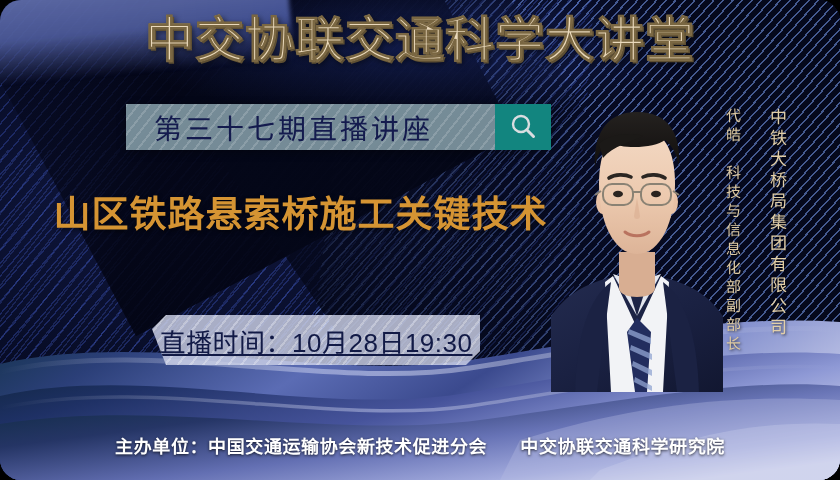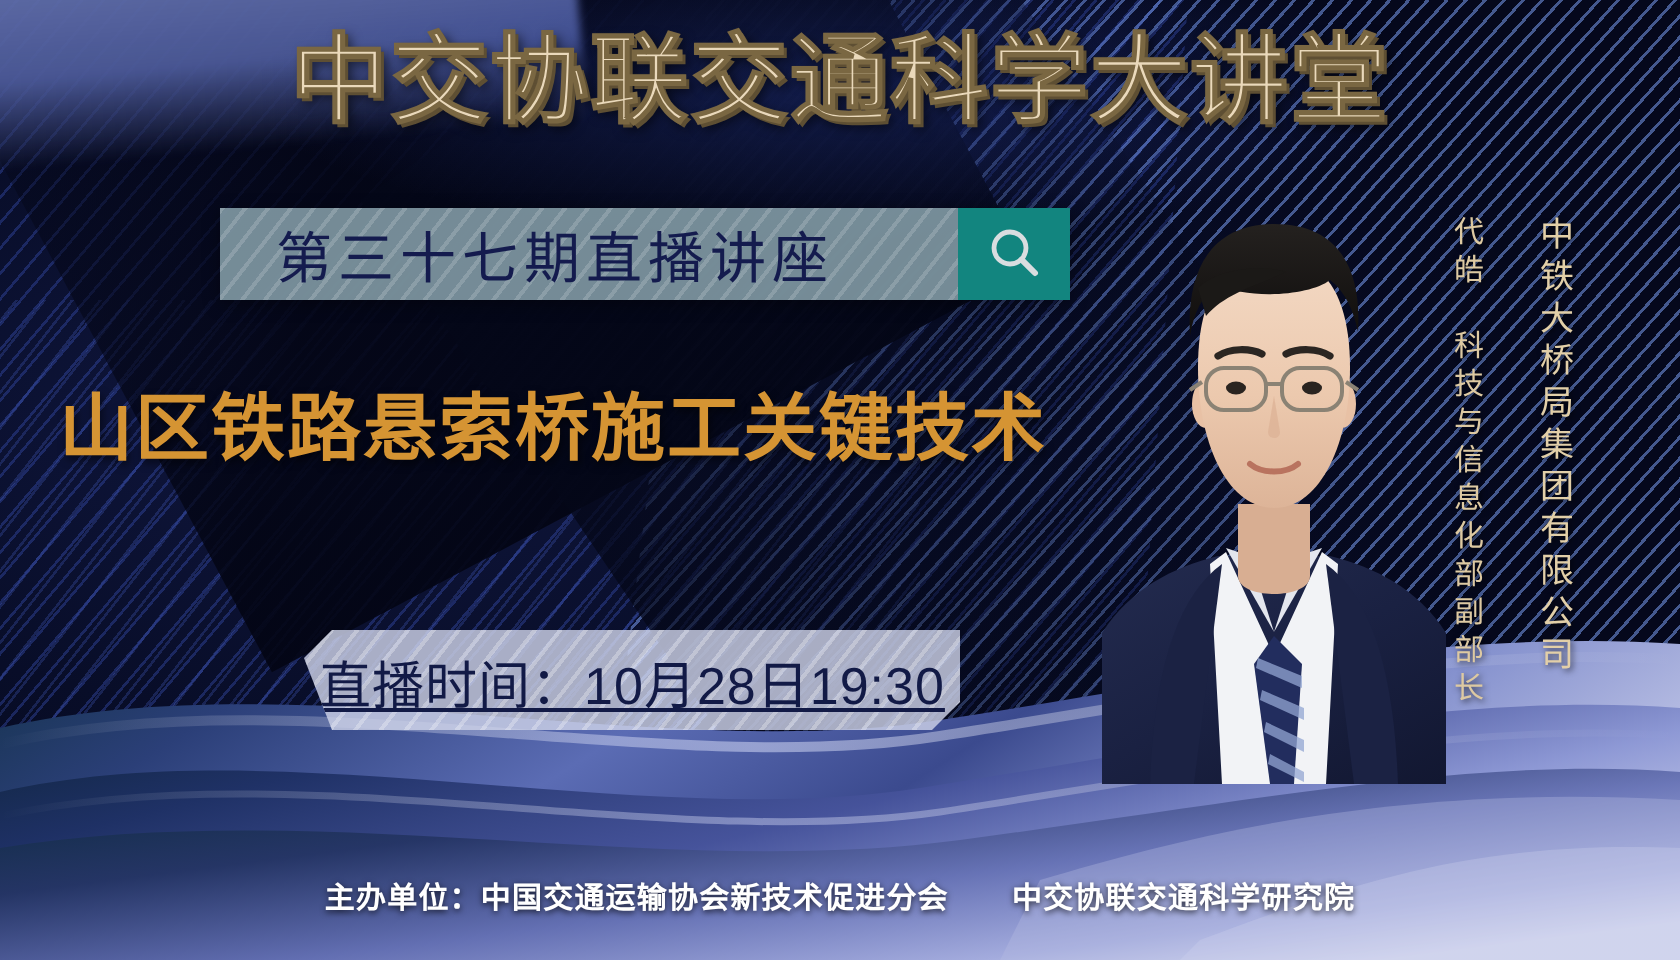--- a/index.html
+++ b/index.html
@@ -12,20 +12,21 @@
     font-family: "Liberation Sans", "DejaVu Sans", sans-serif;
   }
 
   #poster {
     position: relative;
     width: 840px;
     height: 480px;
     overflow: hidden;
     background: #0a1033;
     user-select: none;
+    border-radius: 21px;
   }
 
   
   .bg-base {
     position: absolute;
     inset: 0;
     background:
       radial-gradient(ellipse 70% 60% at 22% 42%, #10173f 0%, #080d28 55%, #05081c 100%),
       linear-gradient(150deg, #0c1440 0%, #070c26 45%, #0a1138 100%);
   }
@@ -161,21 +162,21 @@
       2px 2px 0 #5e4f33,
       3px 3px 6px rgba(0,0,0,0.65);
     -webkit-text-stroke: 1px #7a6742;
     white-space: nowrap;
   }
 
   
   .episode-badge {
     position: absolute;
     top: 104px;
-    left: 110px;
+    left: 126px;
     width: 425px;
     height: 46px;
     display: flex;
     align-items: stretch;
     background: rgba(133,158,168,0.88);
     box-shadow: 0 2px 8px rgba(0,0,0,0.35);
   }
   .episode-badge .stripe-overlay {
     position: absolute;
     inset: 0;
@@ -209,21 +210,21 @@
     justify-content: center;
     position: relative;
     z-index: 2;
   }
   .search-box svg { display: block; }
 
   
   .main-title {
     position: absolute;
     top: 190px;
-    left: 24px;
+    left: 48px;
     width: 505px;
     text-align: center;
     font-size: 37px;
     line-height: 1.33;
     font-weight: 700;
     color: #d59433;
     letter-spacing: 1px;
     text-shadow: 1px 2px 4px rgba(0,0,0,0.55);
   }
   .main-title .ln2 { display: block; }
@@ -297,21 +298,21 @@
     color: #ddc9a2;
   }
 
   
   .footer {
     position: absolute;
     left: 0;
     bottom: 22px;
     width: 840px;
     text-align: center;
-    font-size: 15px;
+    font-size: 18px;
     font-weight: 700;
     color: #ffffff;
     letter-spacing: 0.6px;
     text-shadow: 0 1px 3px rgba(0,0,0,0.75);
   }
   .footer .gap { display: inline-block; width: 22px; }
 </style>
 </head>
 <body>
 

